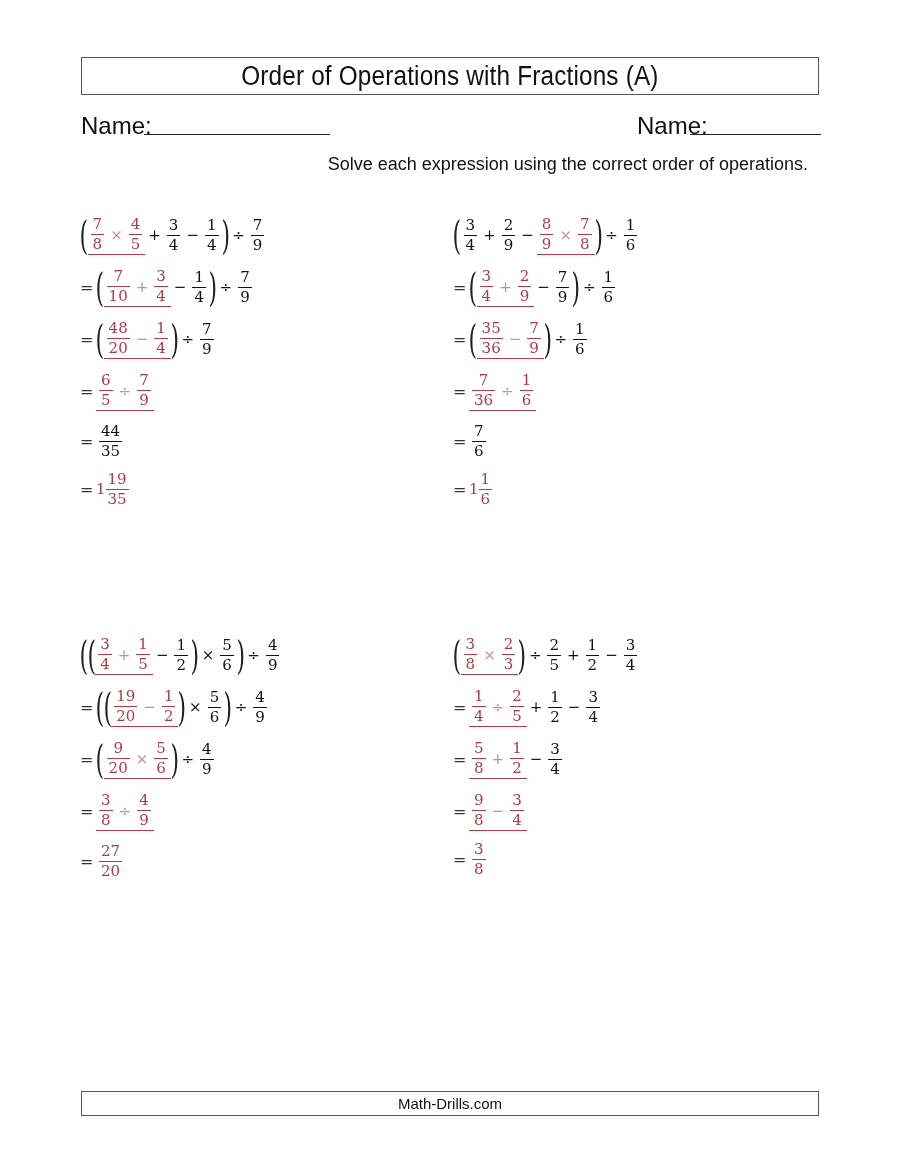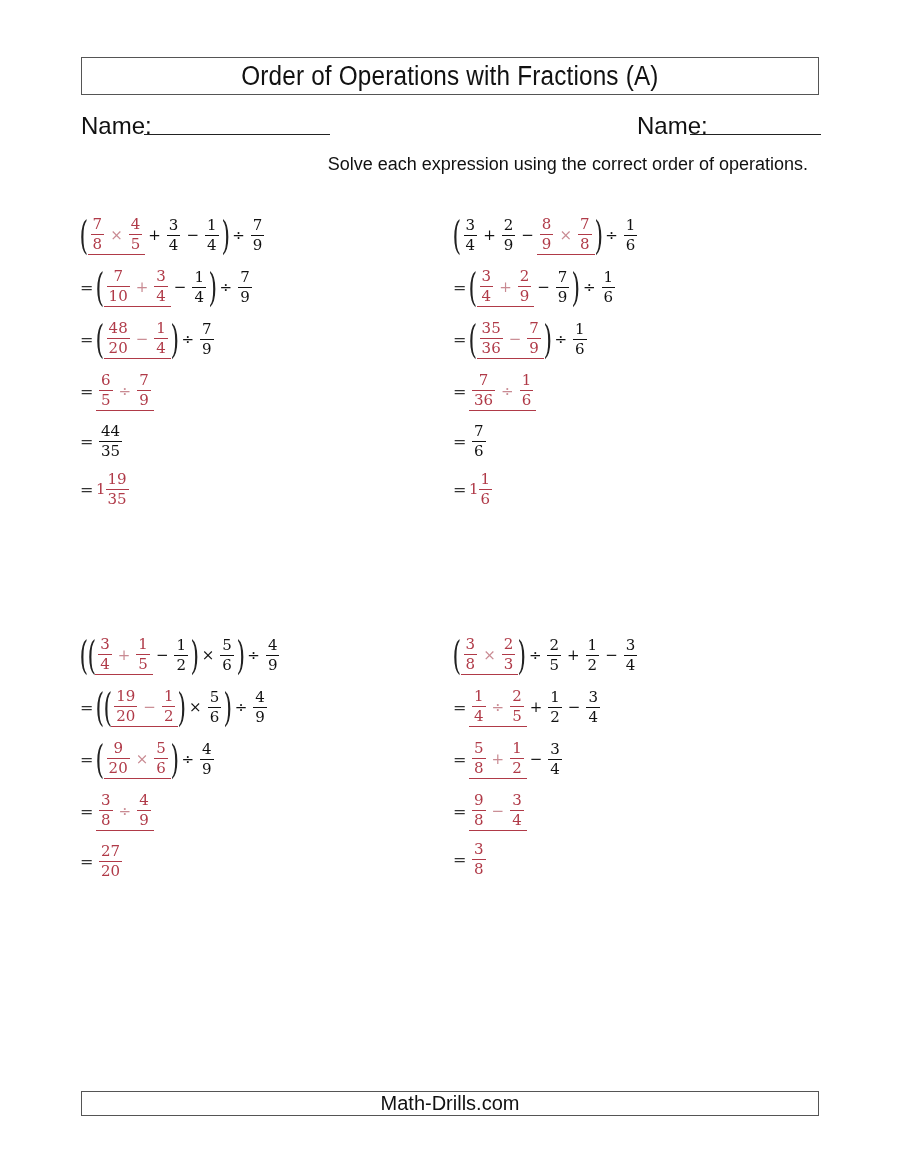--- a/index.html
+++ b/index.html
@@ -12,21 +12,21 @@
     .name-label, .date-label { position: absolute; top: 112px; font-family: "Liberation Sans", sans-serif;
              font-size: 24px; transform-origin: left; }
     .name-label { left: 81px; }
     .date-label { left: 637px; }
     .name-line { position: absolute; left: 144px; top: 134px; width: 186px; border-bottom: 1px solid #222; }
     .date-line { position: absolute; left: 690px; top: 134px; width: 131px; border-bottom: 1px solid #222; }
     .instructions { position: absolute; left: 0; width: 808px; top: 154px; text-align: right;
                     font-family: "Liberation Sans", sans-serif; font-size: 18px; }
     .footer-box { position: absolute; left: 81px; top: 1091px; width: 736px; height: 23px;
                   border: 1px solid #555; text-align: center; }
-    .footer { font-family: "Liberation Sans", sans-serif; font-size: 20px; line-height: 23px; }
+    .footer { font-family: "Liberation Sans", sans-serif; font-size: 15px; line-height: 23px; }
 
     .problem { position: absolute; font-size: 15px; }
     .line { position: absolute; left: 0; height: 46px; display: flex; align-items: center; white-space: nowrap; }
     .eq { width: 16px; font-size: 16px; color: #333; }
     .frac { display: inline-flex; flex-direction: column; align-items: center; margin: 0 3px;
             vertical-align: middle; line-height: 19px; }
     .frac .num { padding: 0 2px; }
     .frac .den { border-top: 1px solid currentColor; padding: 0 2px; }
     .op { margin: 0 3px; font-size: 15px; }
     .paren { font-size: 40px; line-height: 40px; font-weight: 100; transform: scaleX(0.55); display: inline-block;

